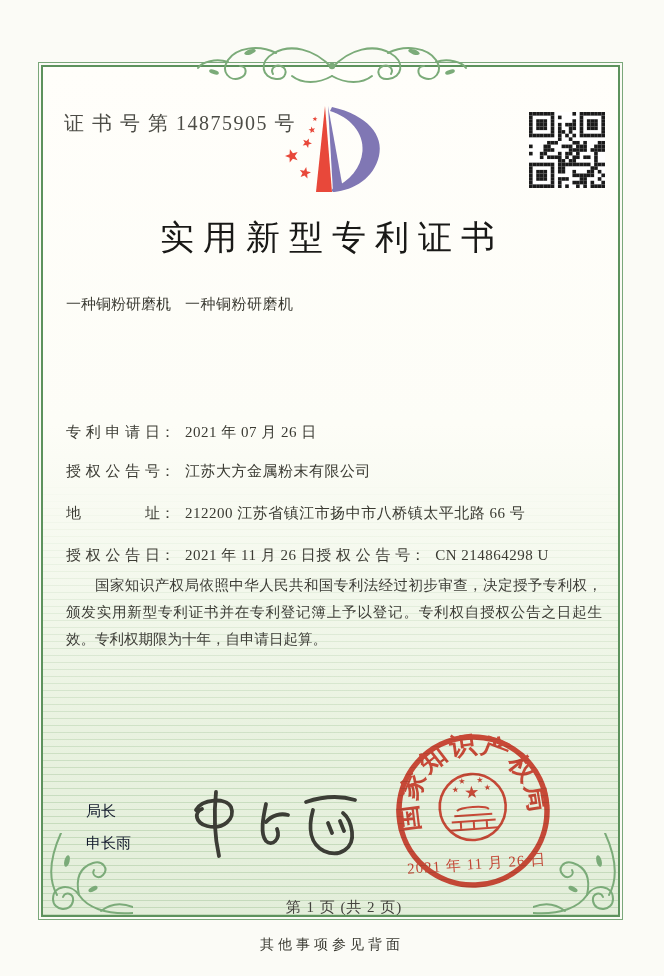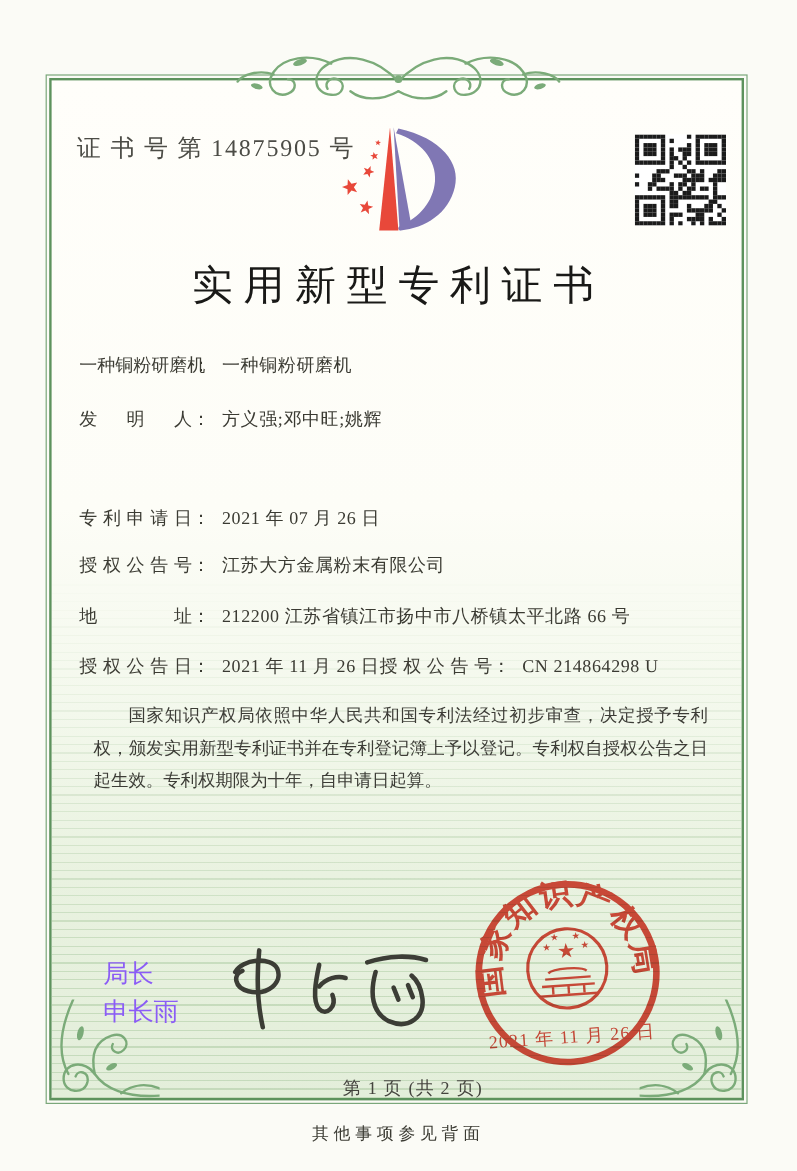--- a/index.html
+++ b/index.html
@@ -51,23 +51,23 @@
     color:#3c3c34;
   }
   .fcolon{display:inline-block;margin:0 2px 0 0;}
   .fvalue{display:inline-block;margin-left:8px;letter-spacing:.5px;}
   .fgroup2{display:inline-block;}
   
   .paras{
     position:absolute;left:66px;top:572px;width:536px;
     font-size:14.5px;line-height:27px;color:#3c3c36;text-align:justify;
   }
-  .paras p{margin:12px;text-indent:2em;}
-  
-  .signer{position:absolute;left:86px;top:795px;font-size:21px;color:#8b5cf6;line-height:32px;}
+  .paras p{margin:0;text-indent:2em;}
+  
+  .signer{position:absolute;left:86px;top:795px;font-size:15px;color:#0f172a;line-height:32px;}
   .sig{position:absolute;left:178px;top:782px;}
   
   .seal{position:absolute;left:373px;top:711px;opacity:.9;mix-blend-mode:multiply;}
   
   .page-info{
     position:absolute;left:12px;top:898px;width:100%;text-align:center;
     font-size:15px;color:#44443e;letter-spacing:1px;
   }
   .back-note{
     position:absolute;left:0;top:936px;width:100%;text-align:center;
@@ -360,23 +360,20 @@
       <rect x="18" y="20" width="1" height="1" fill="#1b1b1b"></rect>
       <rect x="19" y="20" width="1" height="1" fill="#1b1b1b"></rect>
       <rect x="20" y="20" width="1" height="1" fill="#1b1b1b"></rect>
     </svg>
 
   <div class="title">实用新型专利证书</div>
 
   <div class="field-row" style="top:295px">
     <span class="flabel">一种铜粉研磨机</span><span class="fcolon">：</span><span class="fvalue">一种铜粉研磨机</span>
   </div>
-  <div class="field-row" style="top:340px">
-    <span class="flabel">发明人</span><span class="fcolon">：</span><span class="fvalue">方义强;邓中旺;姚辉</span>
-  </div>
   <div class="field-row" style="top:423px">
     <span class="flabel">专利申请日</span><span class="fcolon">：</span><span class="fvalue">2021 年 07 月 26 日</span>
   </div>
   <div class="field-row" style="top:462px">
     <span class="flabel">授权公告号</span><span class="fcolon">：</span><span class="fvalue">江苏大方金属粉末有限公司</span>
   </div>
   <div class="field-row" style="top:504px">
     <span class="flabel">地址</span><span class="fcolon">：</span><span class="fvalue">212200 江苏省镇江市扬中市八桥镇太平北路 66 号</span>
   </div>
   <div class="field-row" style="top:546px">

